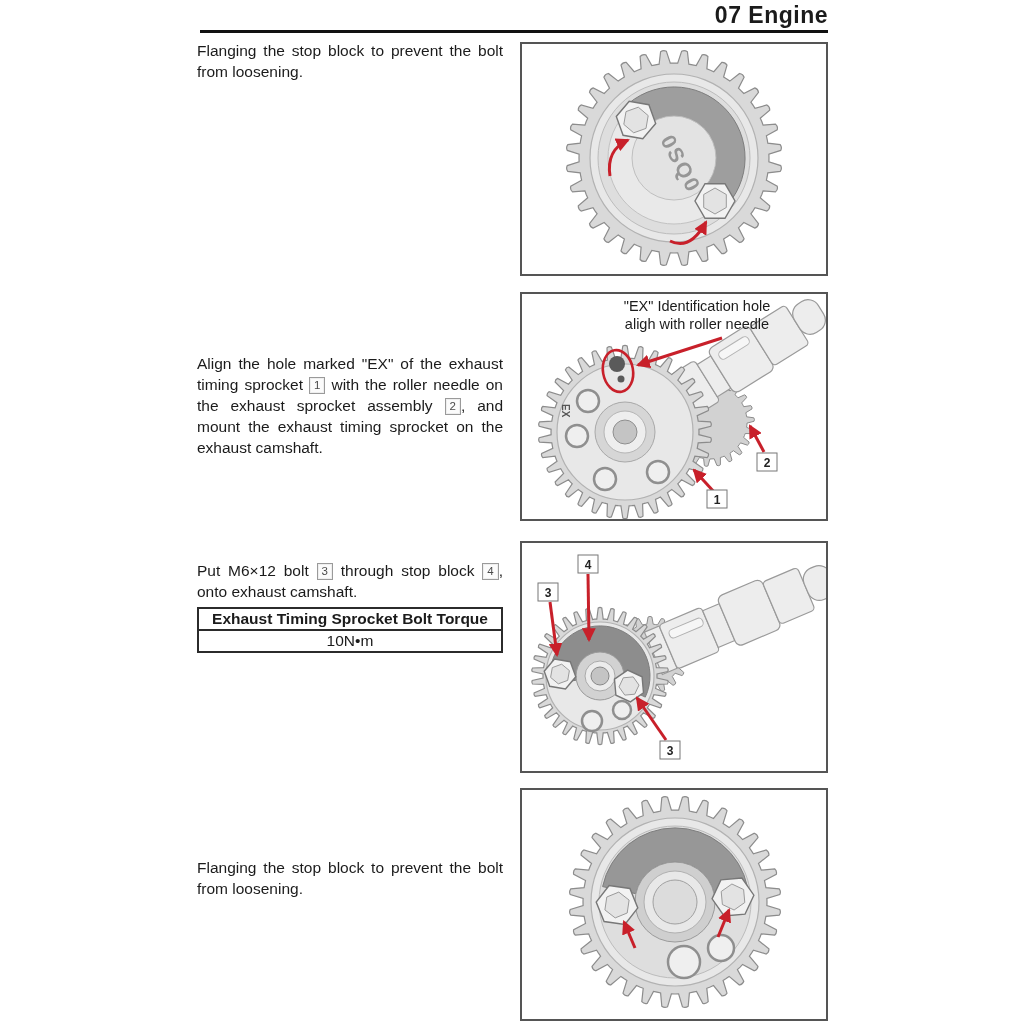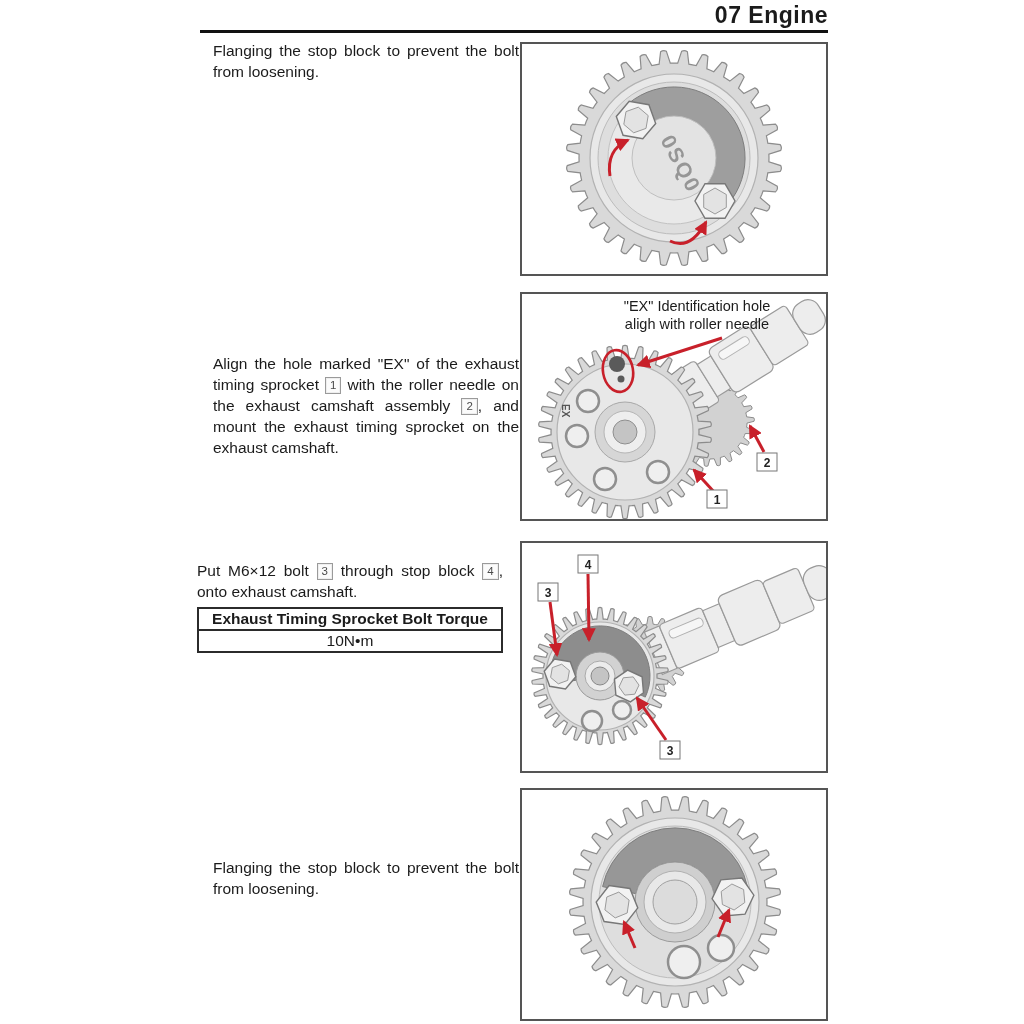--- a/index.html
+++ b/index.html
@@ -1,20 +1,20 @@
 <!DOCTYPE html>
 <html><head>
 <meta charset="utf-8">
 <style>
   html,body{margin:0;padding:0;background:#ffffff;}
   .page{position:relative;width:1024px;height:1024px;background:#ffffff;
         font-family:"Liberation Sans",sans-serif;color:#1b1b1b;overflow:hidden;}
   .page-title{position:absolute;top:2px;right:196px;font-size:23px;font-weight:bold;letter-spacing:0.5px;text-align:right;}
   .header-rule{position:absolute;left:200px;right:196px;top:30px;height:3px;background:#111;}
-  .txt{position:absolute;left:197px;width:306px;font-size:15.5px;line-height:21px;text-align:justify;margin-left:16px;}
+  .txt{position:absolute;left:197px;width:306px;font-size:15.5px;line-height:21px;text-align:justify;}
   .blk1{top:40px;}
   .heading{position:absolute;left:197px;width:306px;top:294px;font-size:15.5px;font-weight:bold;line-height:22px;}
   .hl1{display:block;letter-spacing:2px;word-spacing:5px;white-space:nowrap;}
   .hl2{display:block;}
   .blk2{top:353px;}
   .blk3{position:absolute;left:197px;width:306px;top:560px;}
   .blk3 .txt2{font-size:15.5px;line-height:21px;text-align:justify;}
   .blk4{top:857px;}
   .ref{display:inline-block;border:1px solid #9a9a9a;background:#fbfbfb;color:#4a4a4a;
        font-size:11.5px;line-height:13px;padding:1px 4px;vertical-align:1px;box-shadow:0 0 0 1px #eee inset;}
@@ -77,21 +77,21 @@
         <g>
           <path class="hex" d="M213.0 157.0L203.0 174.3L183.0 174.3L173.0 157.0L183.0 139.7L203.0 139.7Z"></path>
           <path class="hexin" d="M204.3 163.5L193.0 170.0L181.7 163.5L181.7 150.5L193.0 144.0L204.3 150.5Z"></path>
         </g>
         <path class="arrow" d="M88,132 Q84,106 106,96" marker-end="url(#ah)"></path>
         <path class="arrow" d="M148,197 Q168,207 184,178" marker-end="url(#ah)"></path>
       </g>
     </svg>
   </div>
 
-  <div class="txt blk2"><span>Align the hole marked "EX" of the exhaust timing sprocket </span><span class="ref">1</span><span> with the roller needle on the exhaust camshaft assembly </span><span class="ref">2</span><span>, and mount the exhaust timing sprocket on the exhaust camshaft.</span></div>
+  <div class="txt blk2"><span>Align the hole marked "EX" of the exhaust timing sprocket </span><span class="ref">1</span><span> with the roller needle on the exhaust sprocket assembly </span><span class="ref">2</span><span>, and mount the exhaust timing sprocket on the exhaust camshaft.</span></div>
 
   <div class="figure f2">
     <svg viewBox="0 0 304 225">
       <g>
         <path class="gear2" d="M224.9 131.2 L224.6 133.3 L231.2 136.3 A3.3 3.3 0 0 1 230.4 139.7 L223.2 139.5L222.5 141.5 L221.6 143.4 L227.1 148.1 A3.3 3.3 0 0 1 225.4 151.2 L218.5 148.9L217.3 150.6 L215.9 152.3 L219.9 158.4 A3.3 3.3 0 0 1 217.3 160.8 L211.4 156.7L209.7 158.0 L208.0 159.2 L210.0 166.1 A3.3 3.3 0 0 1 206.9 167.7 L202.3 162.1L200.4 162.9 L198.4 163.5 L198.4 170.8 A3.3 3.3 0 0 1 194.9 171.4 L192.2 164.8L190.1 164.9 L187.9 165.0 L185.9 172.0 A3.3 3.3 0 0 1 182.4 171.6 L181.6 164.4L179.6 164.0 L177.5 163.5 L173.6 169.6 A3.3 3.3 0 0 1 170.3 168.3 L171.6 161.2L169.8 160.2 L167.9 159.1 L162.5 163.8 A3.3 3.3 0 0 1 159.7 161.7 L162.9 155.2L161.4 153.7 L160.0 152.2 L153.4 155.2 A3.3 3.3 0 0 1 151.4 152.4 L156.3 147.1L155.2 145.2 L154.3 143.3 L147.2 144.4 A3.3 3.3 0 0 1 146.0 141.1 L152.2 137.3L151.7 135.3 L151.4 133.2 L144.2 132.2 A3.3 3.3 0 0 1 144.0 128.7 L151.0 126.9L151.1 124.8 L151.4 122.7 L144.8 119.7 A3.3 3.3 0 0 1 145.6 116.3 L152.8 116.5L153.5 114.5 L154.4 112.6 L148.9 107.9 A3.3 3.3 0 0 1 150.6 104.8 L157.5 107.1L158.7 105.4 L160.1 103.7 L156.1 97.6 A3.3 3.3 0 0 1 158.7 95.2 L164.6 99.3L166.3 98.0 L168.0 96.8 L166.0 89.9 A3.3 3.3 0 0 1 169.1 88.3 L173.7 93.9L175.6 93.1 L177.6 92.5 L177.6 85.2 A3.3 3.3 0 0 1 181.1 84.6 L183.8 91.2L185.9 91.1 L188.1 91.0 L190.1 84.0 A3.3 3.3 0 0 1 193.6 84.4 L194.4 91.6L196.4 92.0 L198.5 92.5 L202.4 86.4 A3.3 3.3 0 0 1 205.7 87.7 L204.4 94.8L206.2 95.8 L208.1 96.9 L213.5 92.2 A3.3 3.3 0 0 1 216.3 94.3 L213.1 100.8L214.6 102.3 L216.0 103.8 L222.6 100.8 A3.3 3.3 0 0 1 224.6 103.6 L219.7 108.9L220.8 110.8 L221.7 112.7 L228.8 111.6 A3.3 3.3 0 0 1 230.0 114.9 L223.8 118.7L224.3 120.7 L224.6 122.8 L231.8 123.8 A3.3 3.3 0 0 1 232.0 127.3 L225.0 129.1Z"></path>
         <g transform="translate(103,138) rotate(-32)">
           <rect class="shaft" x="25" y="-17" width="32" height="34"></rect>
           <rect class="shaft" x="55" y="-24" width="42" height="48" rx="4"></rect>
           <rect class="shaft" x="97" y="-19" width="16" height="38"></rect>
           <rect class="shaft" x="113" y="-26" width="48" height="52" rx="6"></rect>

